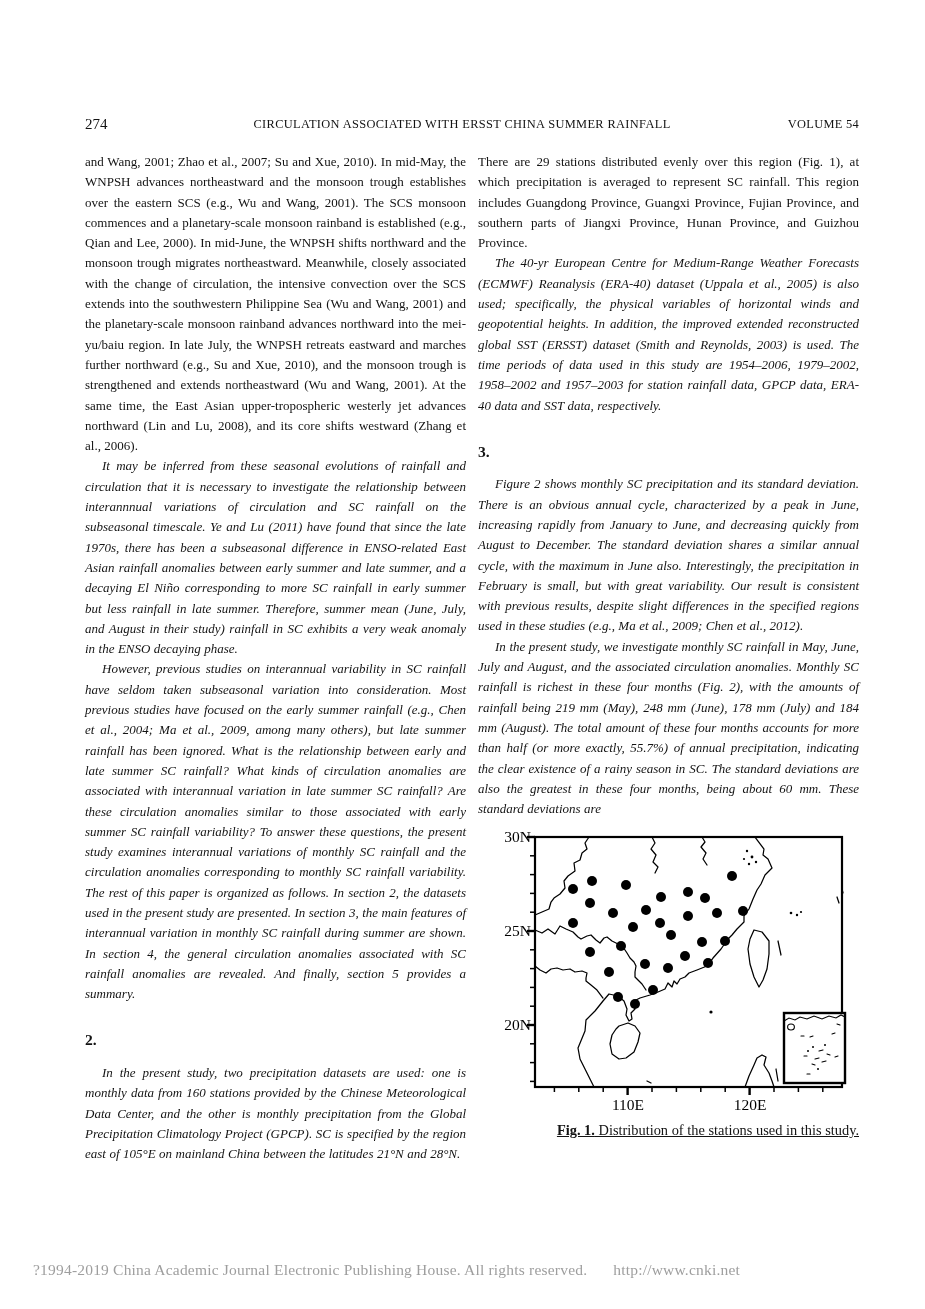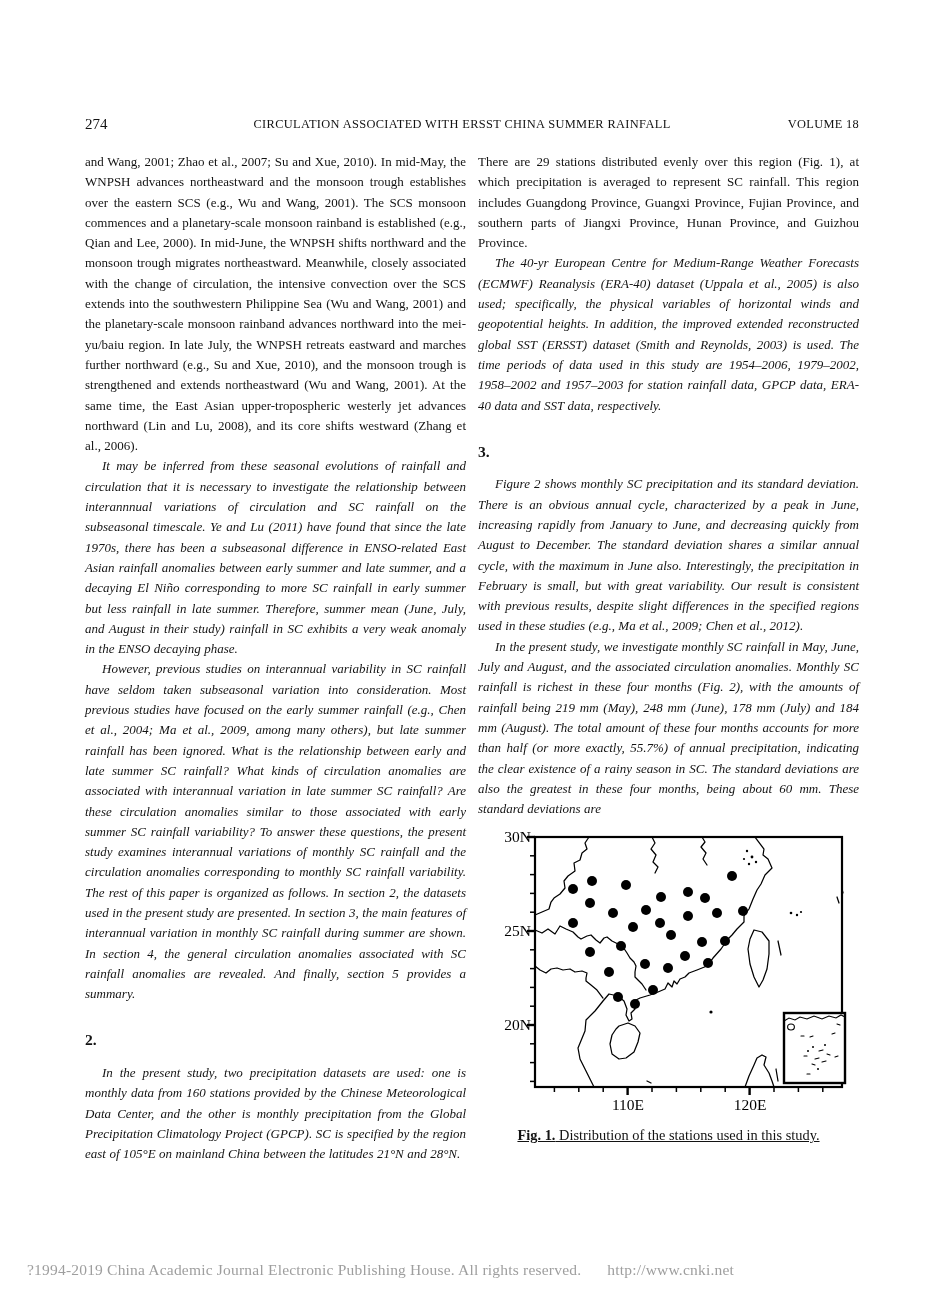--- a/index.html
+++ b/index.html
@@ -26,37 +26,37 @@
   p.indent{text-indent:17px;font-style:italic;}
   .sec-heading{
     display:flex;font-weight:bold;font-size:15.6px;line-height:21.5px;
     margin:25px 0 12px 0;
   }
   .sec-num{width:40px;flex:none;}
   .sec-title{flex:1;text-align:justify;}
   .figure-block{margin-top:10px;position:relative;text-decoration:underline;}
   .fig-svg{display:block;margin-left:14px;}
   .fig-caption{
-    margin-top:5px;text-align:center;font-size:14.4px;line-height:18px;
+    text-align:right;font-size:14.4px;line-height:18px;
   }
   .fig-caption .lbl{font-weight:bold;}
   .footer{
-    position:absolute;left:27px;top:1261px;font-size:15.5px;color:#9e9e9e;
+    position:absolute;left:33px;top:1261px;font-size:15.5px;color:#9e9e9e;
     letter-spacing:.2px;
   }
   .footer .url{margin-left:26px;}
   svg text{font-family:"Liberation Serif", serif;fill:#000;}
 </style>
 </head>
 <body>
 
 <div class="page-header">
   <div class="page-num">274</div>
   <div class="running-title">CIRCULATION ASSOCIATED WITH ERSST CHINA SUMMER RAINFALL</div>
-  <div class="volume">VOLUME 18</div>
+  <div class="volume">VOLUME 54</div>
 </div>
 
 <div class="columns">
 
   <div class="col">
     <p class="body">and Wang, 2001; Zhao et al., 2007; Su and Xue, 2010). In mid-May, the WNPSH advances northeastward and the monsoon trough establishes over the eastern SCS (e.g., Wu and Wang, 2001). The SCS monsoon commences and a planetary-scale monsoon rainband is established (e.g., Qian and Lee, 2000). In mid-June, the WNPSH shifts northward and the monsoon trough migrates northeastward. Meanwhile, closely associated with the change of circulation, the intensive convection over the SCS extends into the southwestern Philippine Sea (Wu and Wang, 2001) and the planetary-scale monsoon rainband advances northward into the mei-yu/baiu region. In late July, the WNPSH retreats eastward and marches further northward (e.g., Su and Xue, 2010), and the monsoon trough is strengthened and extends northeastward (Wu and Wang, 2001). At the same time, the East Asian upper-tropospheric westerly jet advances northward (Lin and Lu, 2008), and its core shifts westward (Zhang et al., 2006).</p>
     <p class="body indent">It may be inferred from these seasonal evolutions of rainfall and circulation that it is necessary to investigate the relationship between interannnual variations of circulation and SC rainfall on the subseasonal timescale. Ye and Lu (2011) have found that since the late 1970s, there has been a subseasonal difference in ENSO-related East Asian rainfall anomalies between early summer and late summer, and a decaying El Niño corresponding to more SC rainfall in early summer but less rainfall in late summer. Therefore, summer mean (June, July, and August in their study) rainfall in SC exhibits a very weak anomaly in the ENSO decaying phase.</p>
     <p class="body indent">However, previous studies on interannual variability in SC rainfall have seldom taken subseasonal variation into consideration. Most previous studies have focused on the early summer rainfall (e.g., Chen et al., 2004; Ma et al., 2009, among many others), but late summer rainfall has been ignored. What is the relationship between early and late summer SC rainfall? What kinds of circulation anomalies are associated with interannual variation in late summer SC rainfall? Are these circulation anomalies similar to those associated with early summer SC rainfall variability? To answer these questions, the present study examines interannual variations of monthly SC rainfall and the circulation anomalies corresponding to monthly SC rainfall variability. The rest of this paper is organized as follows. In section 2, the datasets used in the present study are presented. In section 3, the main features of interannual variation in monthly SC rainfall during summer are shown. In section 4, the general circulation anomalies associated with SC rainfall anomalies are revealed. And finally, section 5 provides a summary.</p>
     <div class="sec-heading">
       <span class="sec-num">2.</span>

